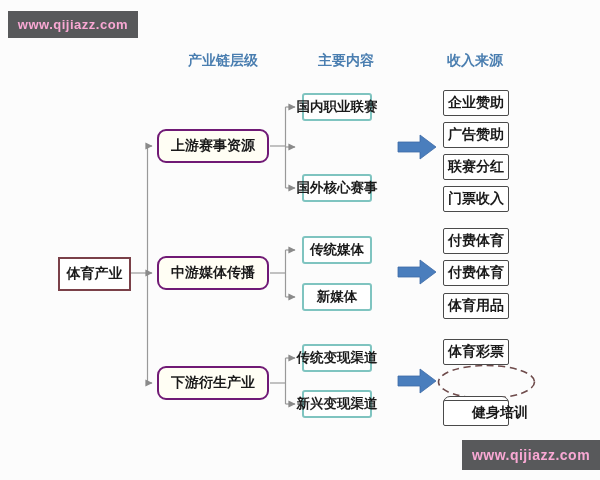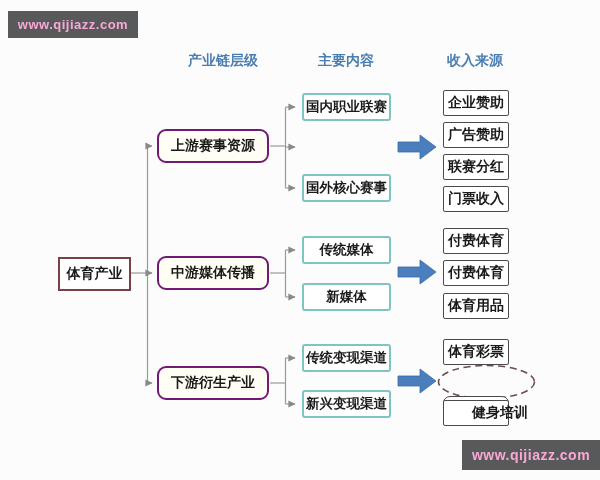--- a/index.html
+++ b/index.html
@@ -49,21 +49,21 @@
   }
   .level-box{
     border:2px solid #701a75;
     border-radius:9px;
     background:#fffef4;
     left:157px;width:112px;height:34px;
   }
   .content-box{
     border:2px solid #7fc4c0;
     border-radius:3px;
-    left:302px;width:89px;height:28px;
+    left:302px;width:70px;height:28px;
     font-size:13.5px;
   }
   .income-box{
     border:1.5px solid #4a4a4a;
     border-radius:2px;
     left:443px;width:66px;height:26px;
   }
   .income-highlight{
     border-radius:7px;
   }

